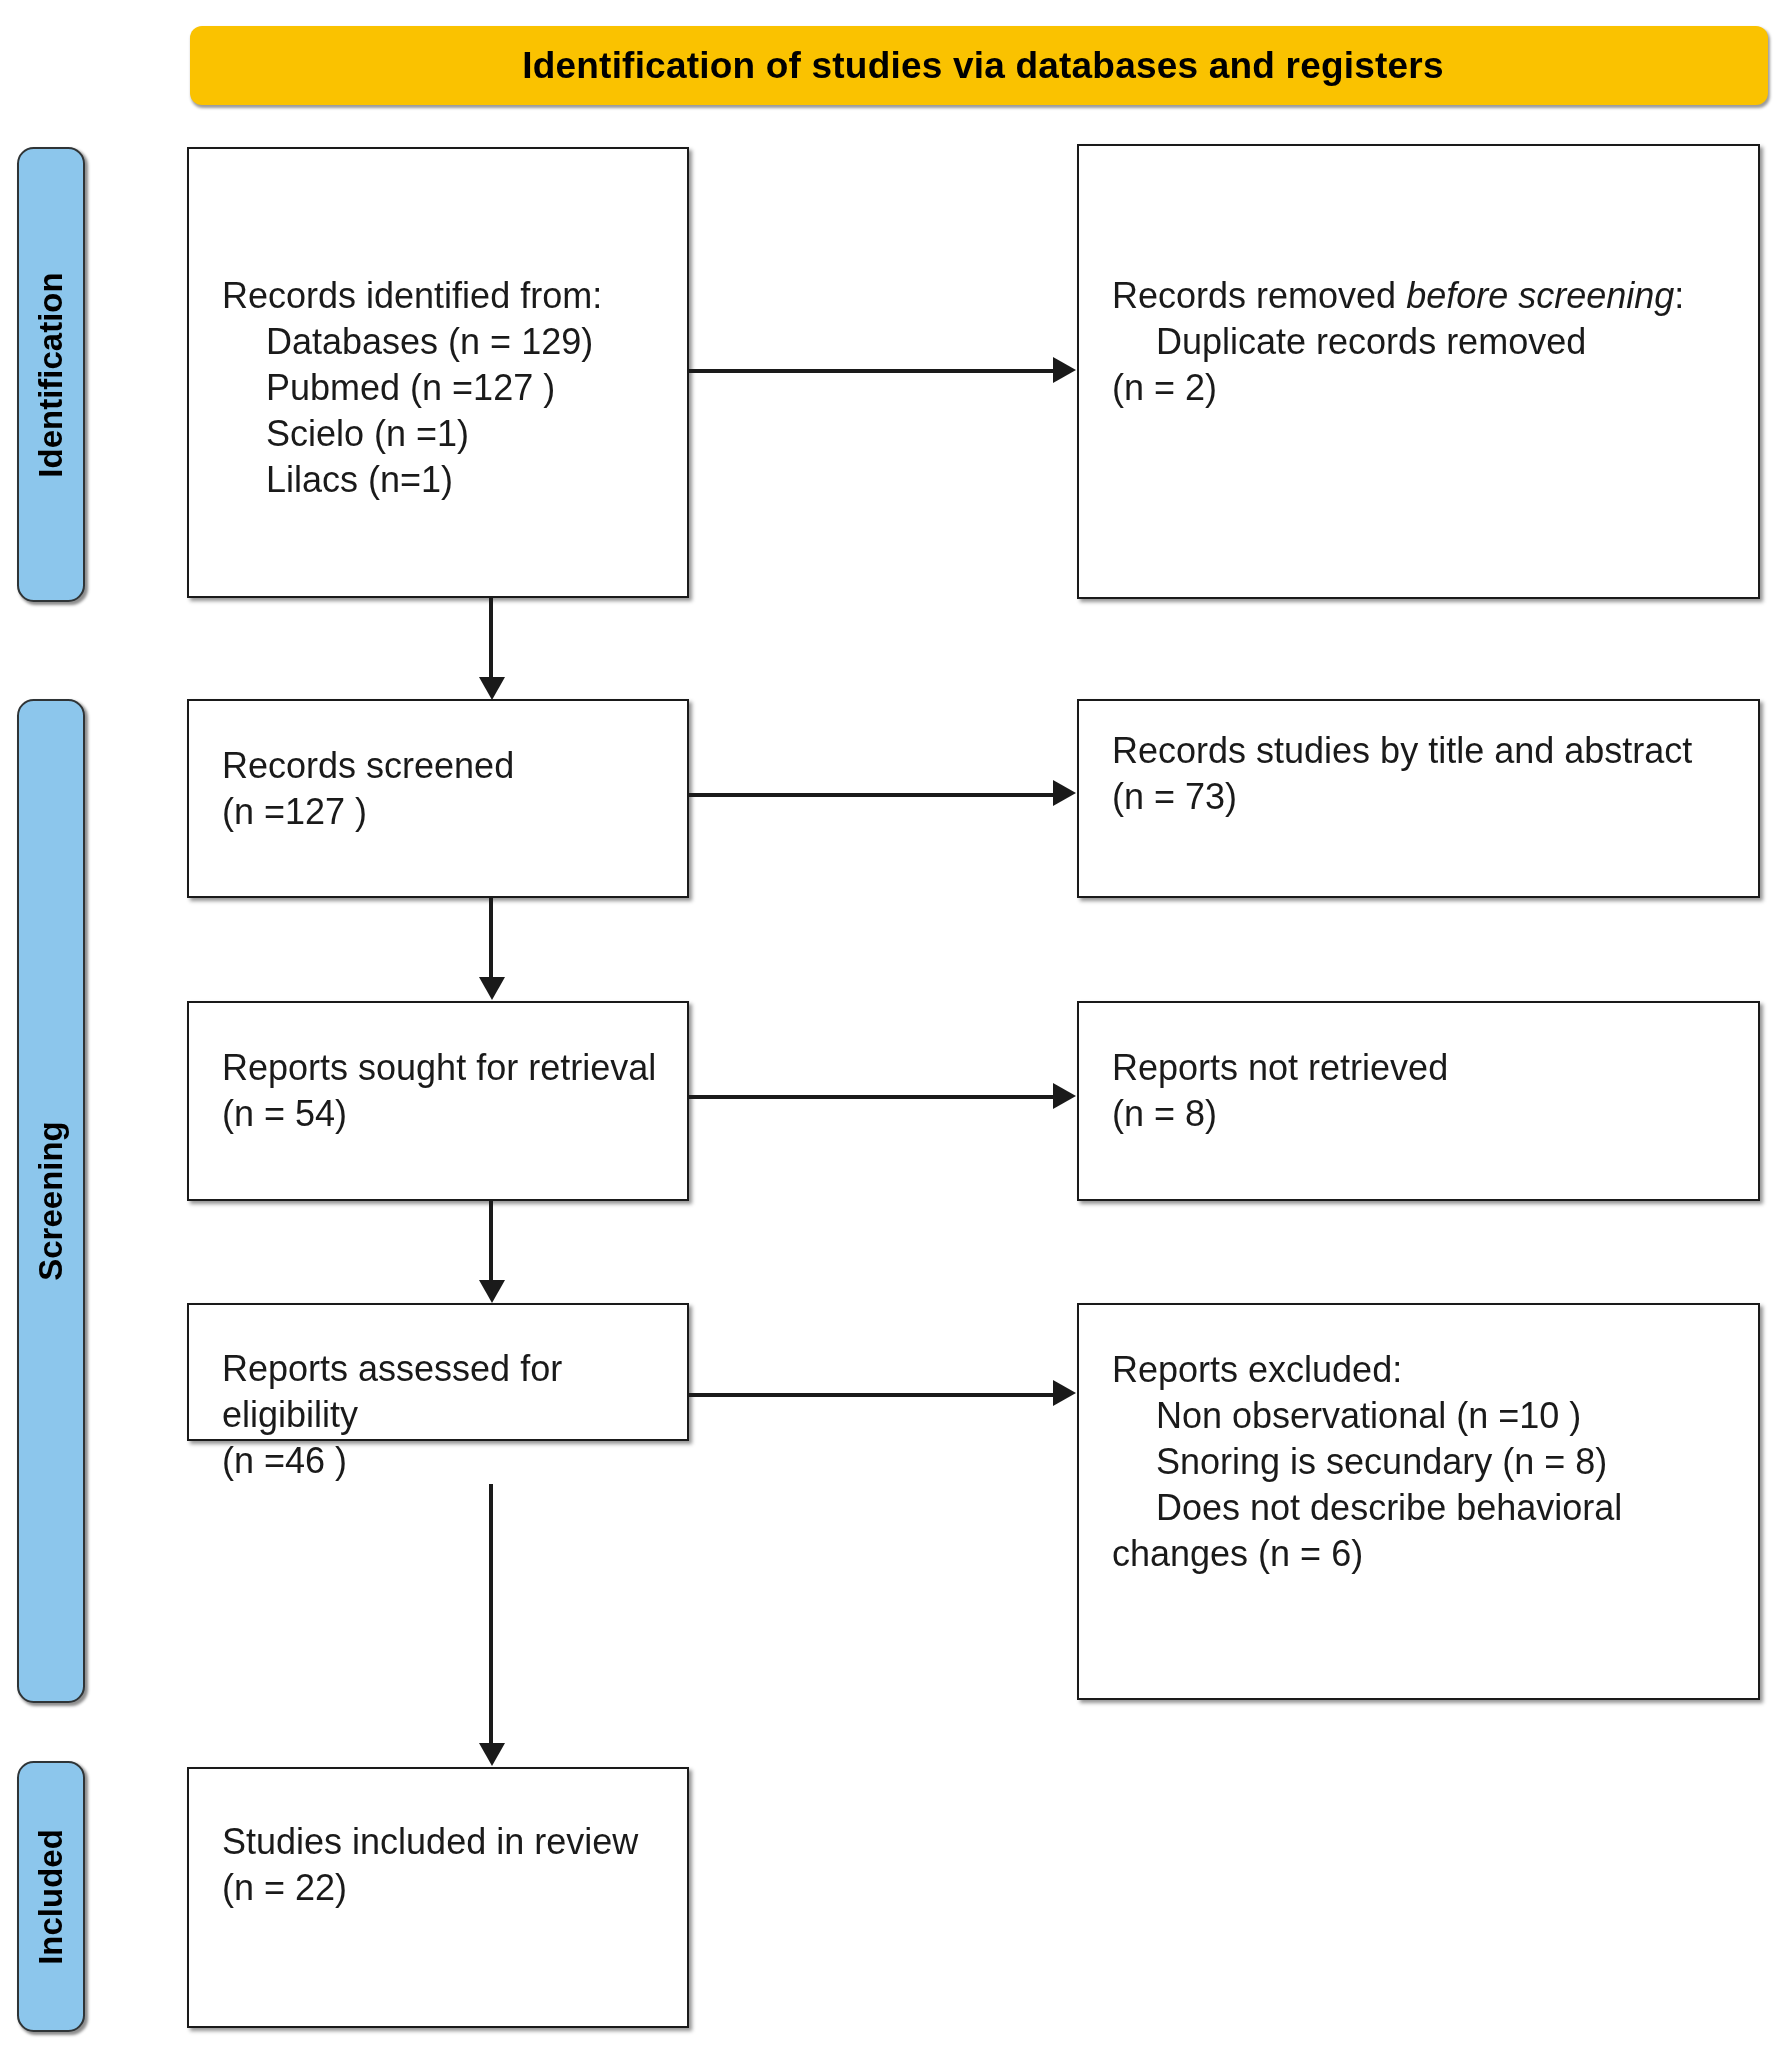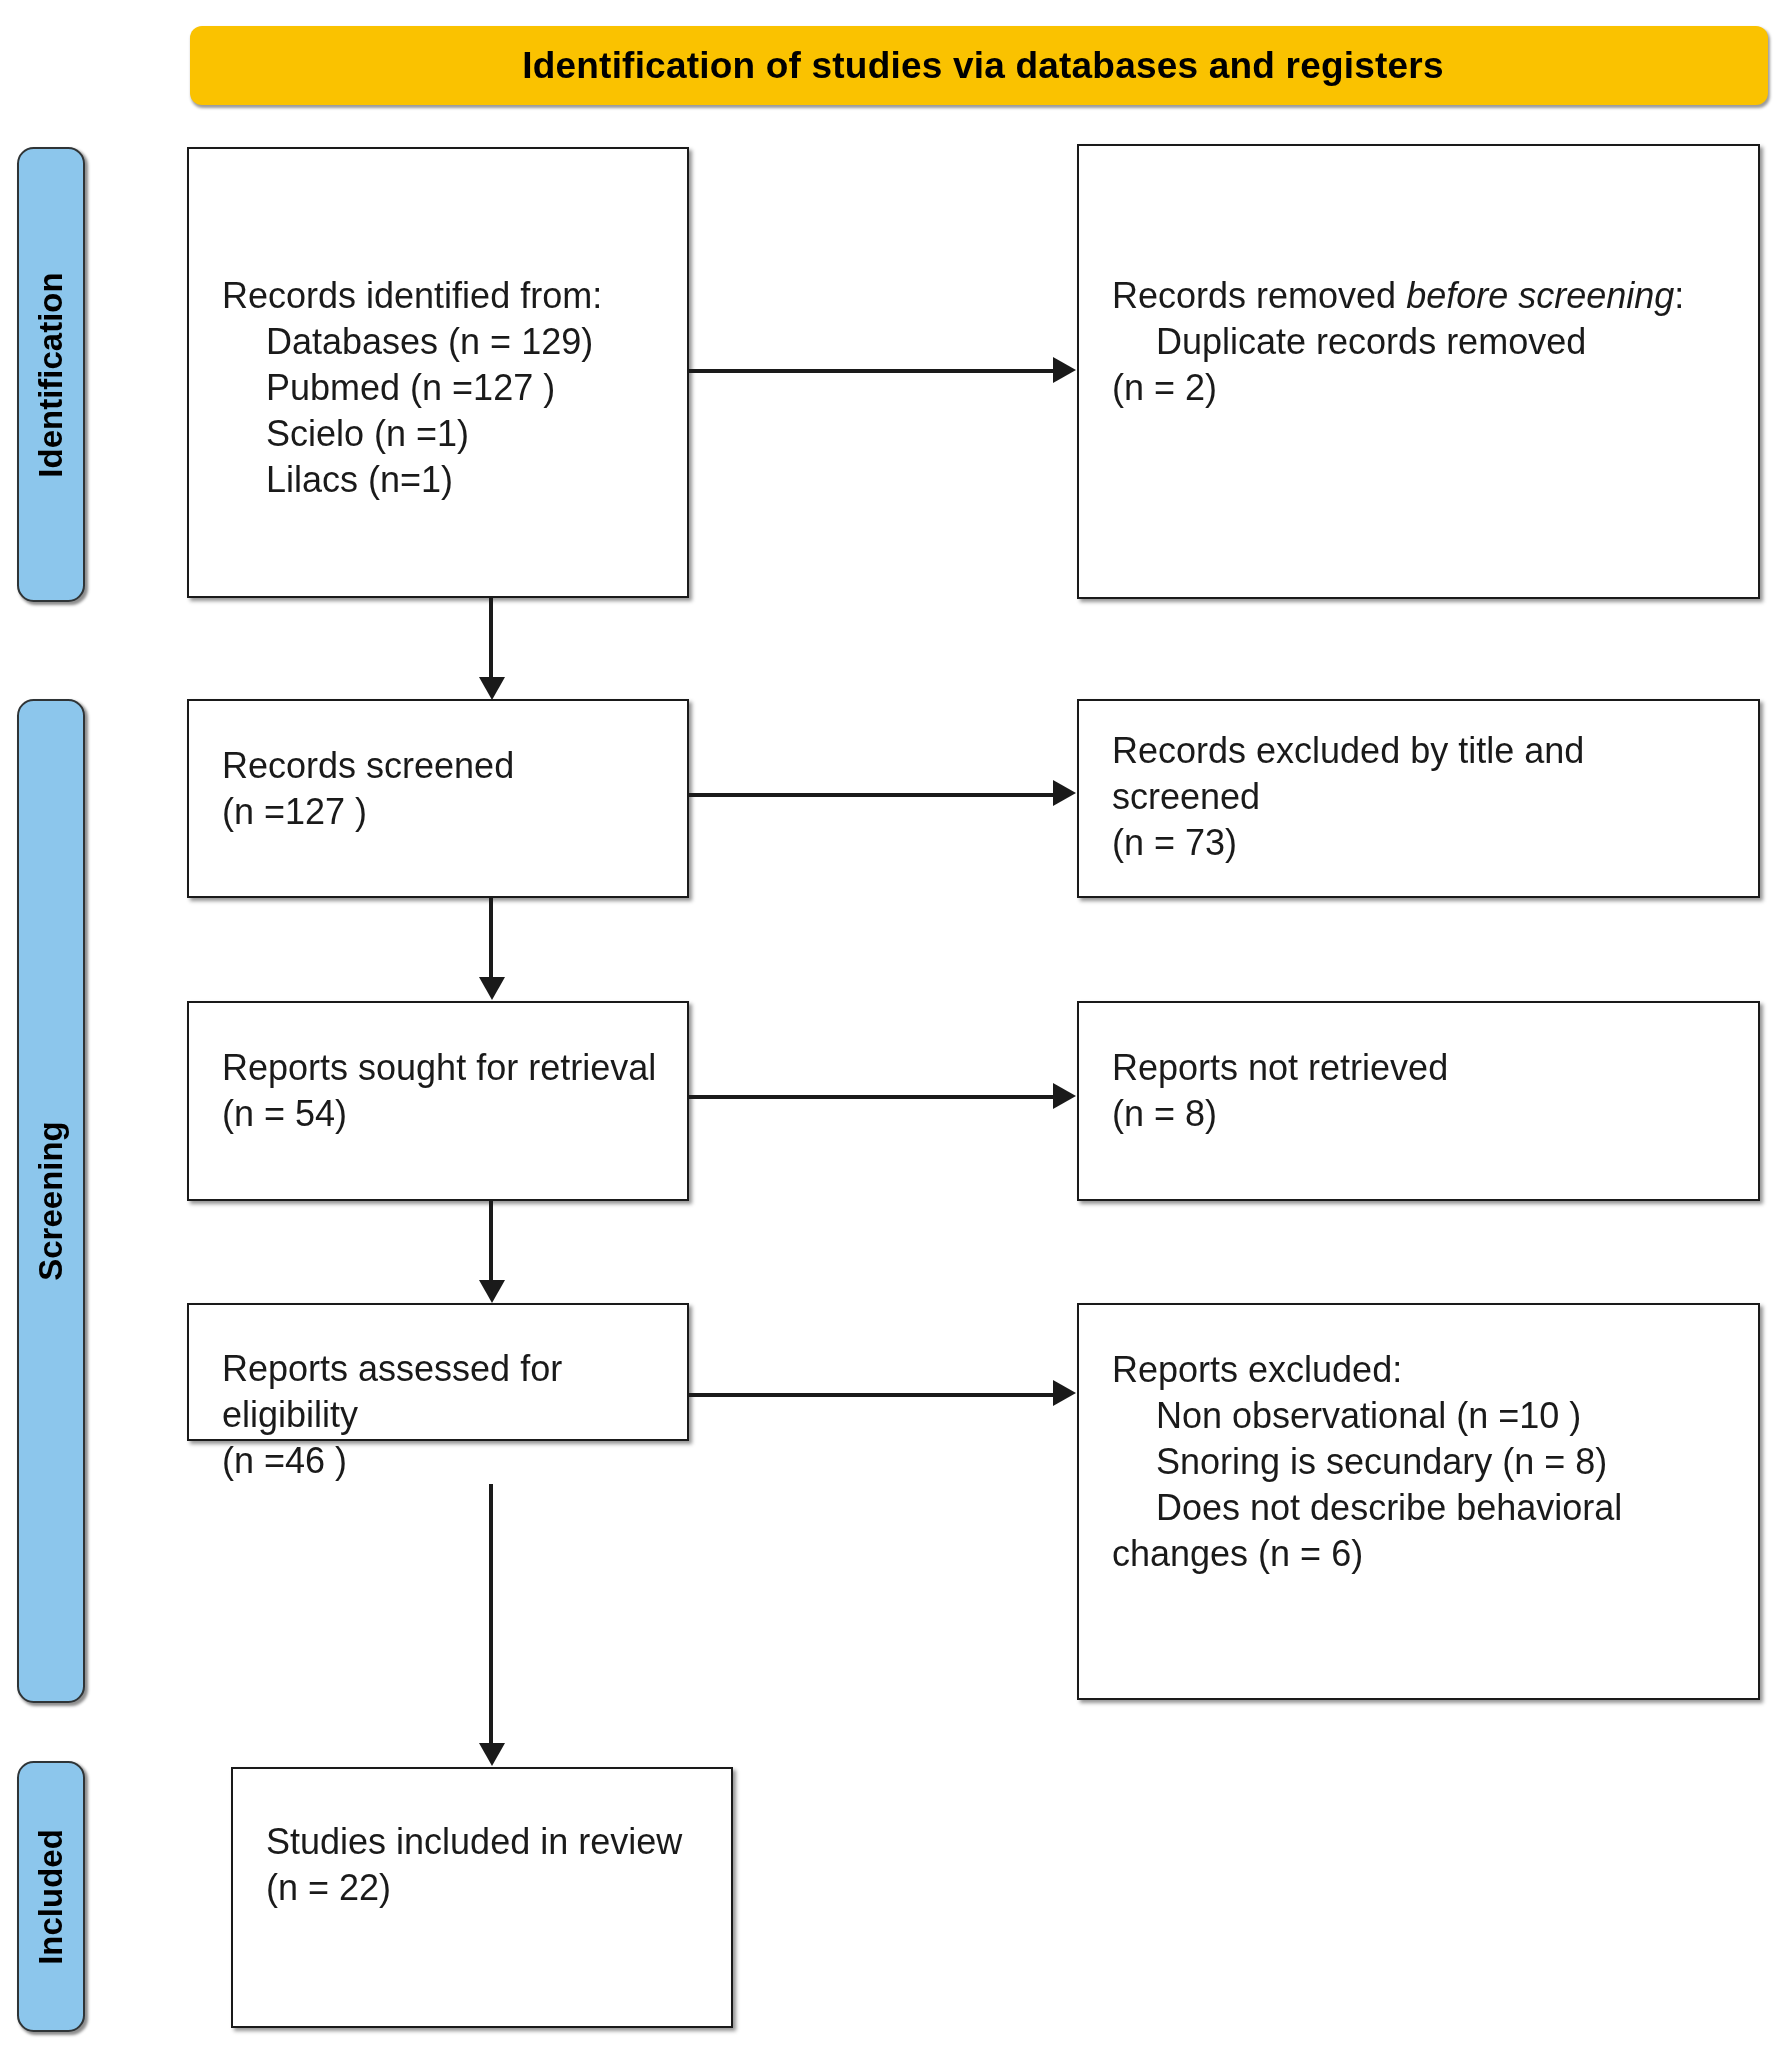--- a/index.html
+++ b/index.html
@@ -85,21 +85,21 @@
   .ital { font-style: italic; }
 
   #box-identified   { left: 187px;  top: 147px;  width: 502px;  height: 451px; }
   #box-removed      { left: 1077px; top: 144px;  width: 683px;  height: 455px; }
   #box-screened     { left: 187px;  top: 699px;  width: 502px;  height: 199px; }
   #box-excluded-ta  { left: 1077px; top: 699px;  width: 683px;  height: 199px; }
   #box-sought       { left: 187px;  top: 1001px; width: 502px;  height: 200px; }
   #box-notretrieved { left: 1077px; top: 1001px; width: 683px;  height: 200px; }
   #box-assessed     { left: 187px;  top: 1303px; width: 502px;  height: 138px; }
   #box-repexcluded  { left: 1077px; top: 1303px; width: 683px;  height: 397px; }
-  #box-included     { left: 187px;  top: 1767px; width: 502px;  height: 261px; margin-left: 44px; }
+  #box-included     { left: 187px;  top: 1767px; width: 502px;  height: 261px; }
 
   #box-identified   .box-text { top: 124px; }
   #box-removed      .box-text { top: 127px; }
   #box-screened     .box-text { top: 42px; }
   #box-excluded-ta  .box-text { top: 27px; }
   #box-sought       .box-text { top: 42px; }
   #box-notretrieved .box-text { top: 42px; }
   #box-assessed     .box-text { top: 41px; }
   #box-repexcluded  .box-text { top: 42px; }
   #box-included     .box-text { top: 50px; }
@@ -187,21 +187,21 @@
 
   <div class="box" id="box-screened">
     <div class="box-text">
       <div>Records screened</div>
       <div>(n =127 )</div>
     </div>
   </div>
 
   <div class="box" id="box-excluded-ta">
     <div class="box-text">
-      <div>Records excluded by title and screened</div>
+      <div>Records studies by title and abstract</div>
       <div>(n = 73)</div>
     </div>
   </div>
 
   <div class="box" id="box-sought">
     <div class="box-text">
       <div>Reports sought for retrieval</div>
       <div>(n = 54)</div>
     </div>
   </div>

